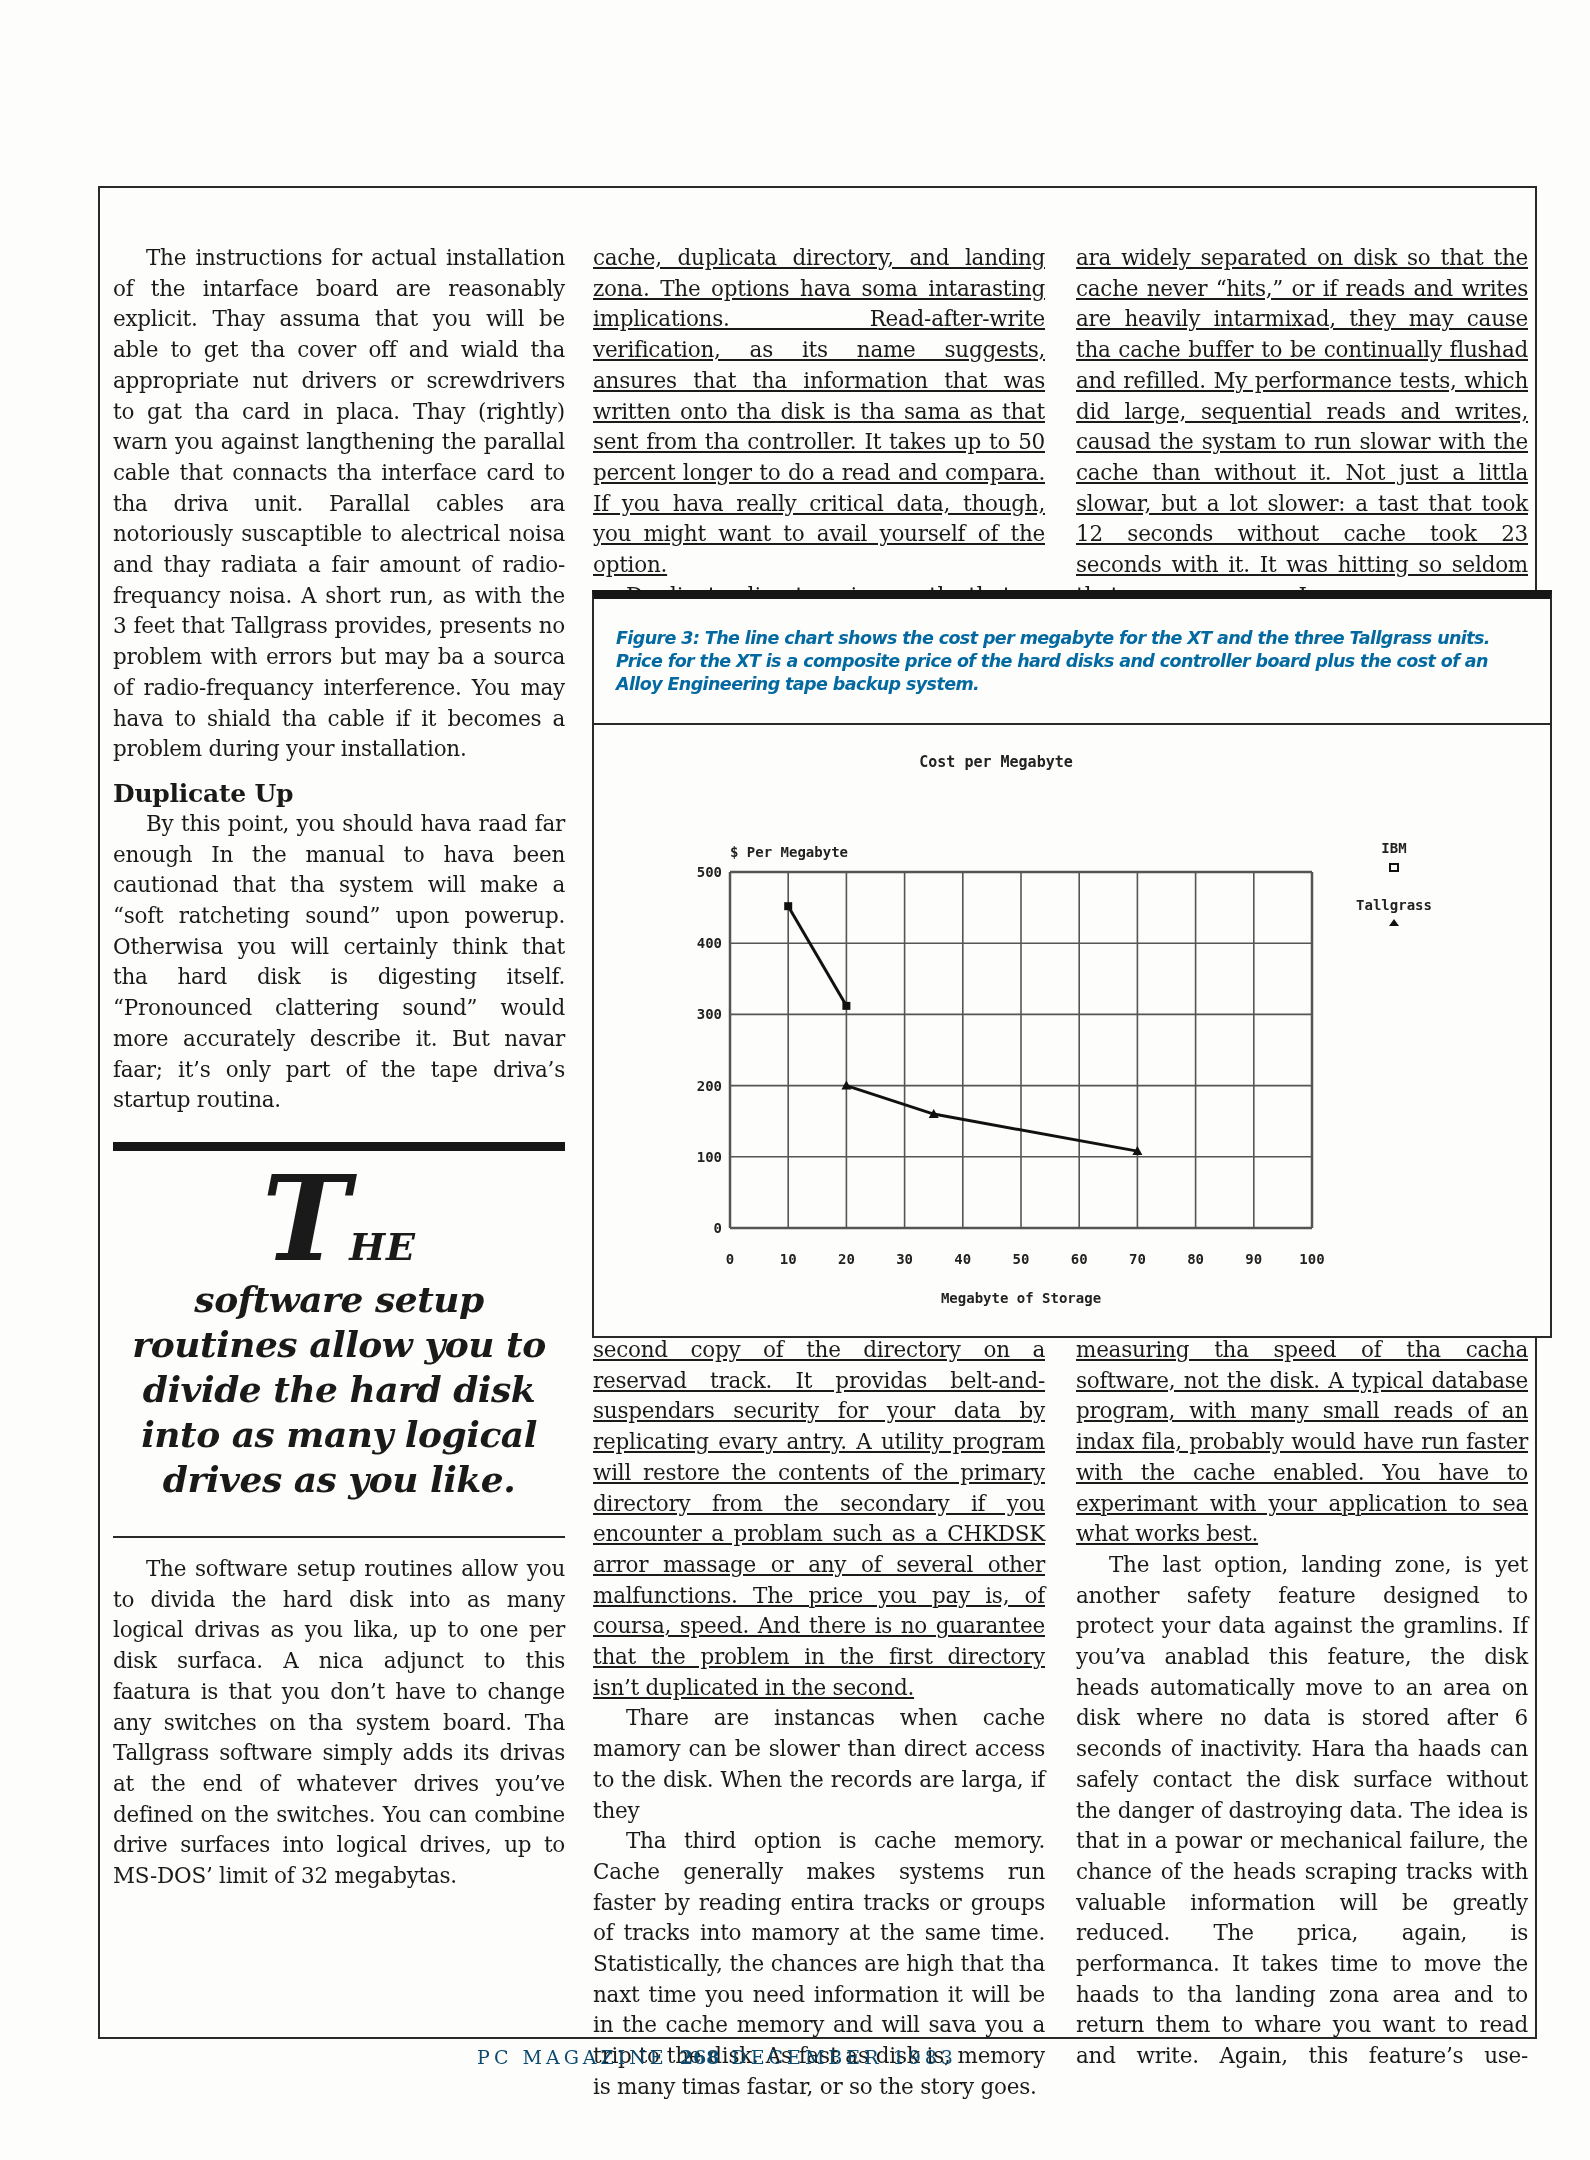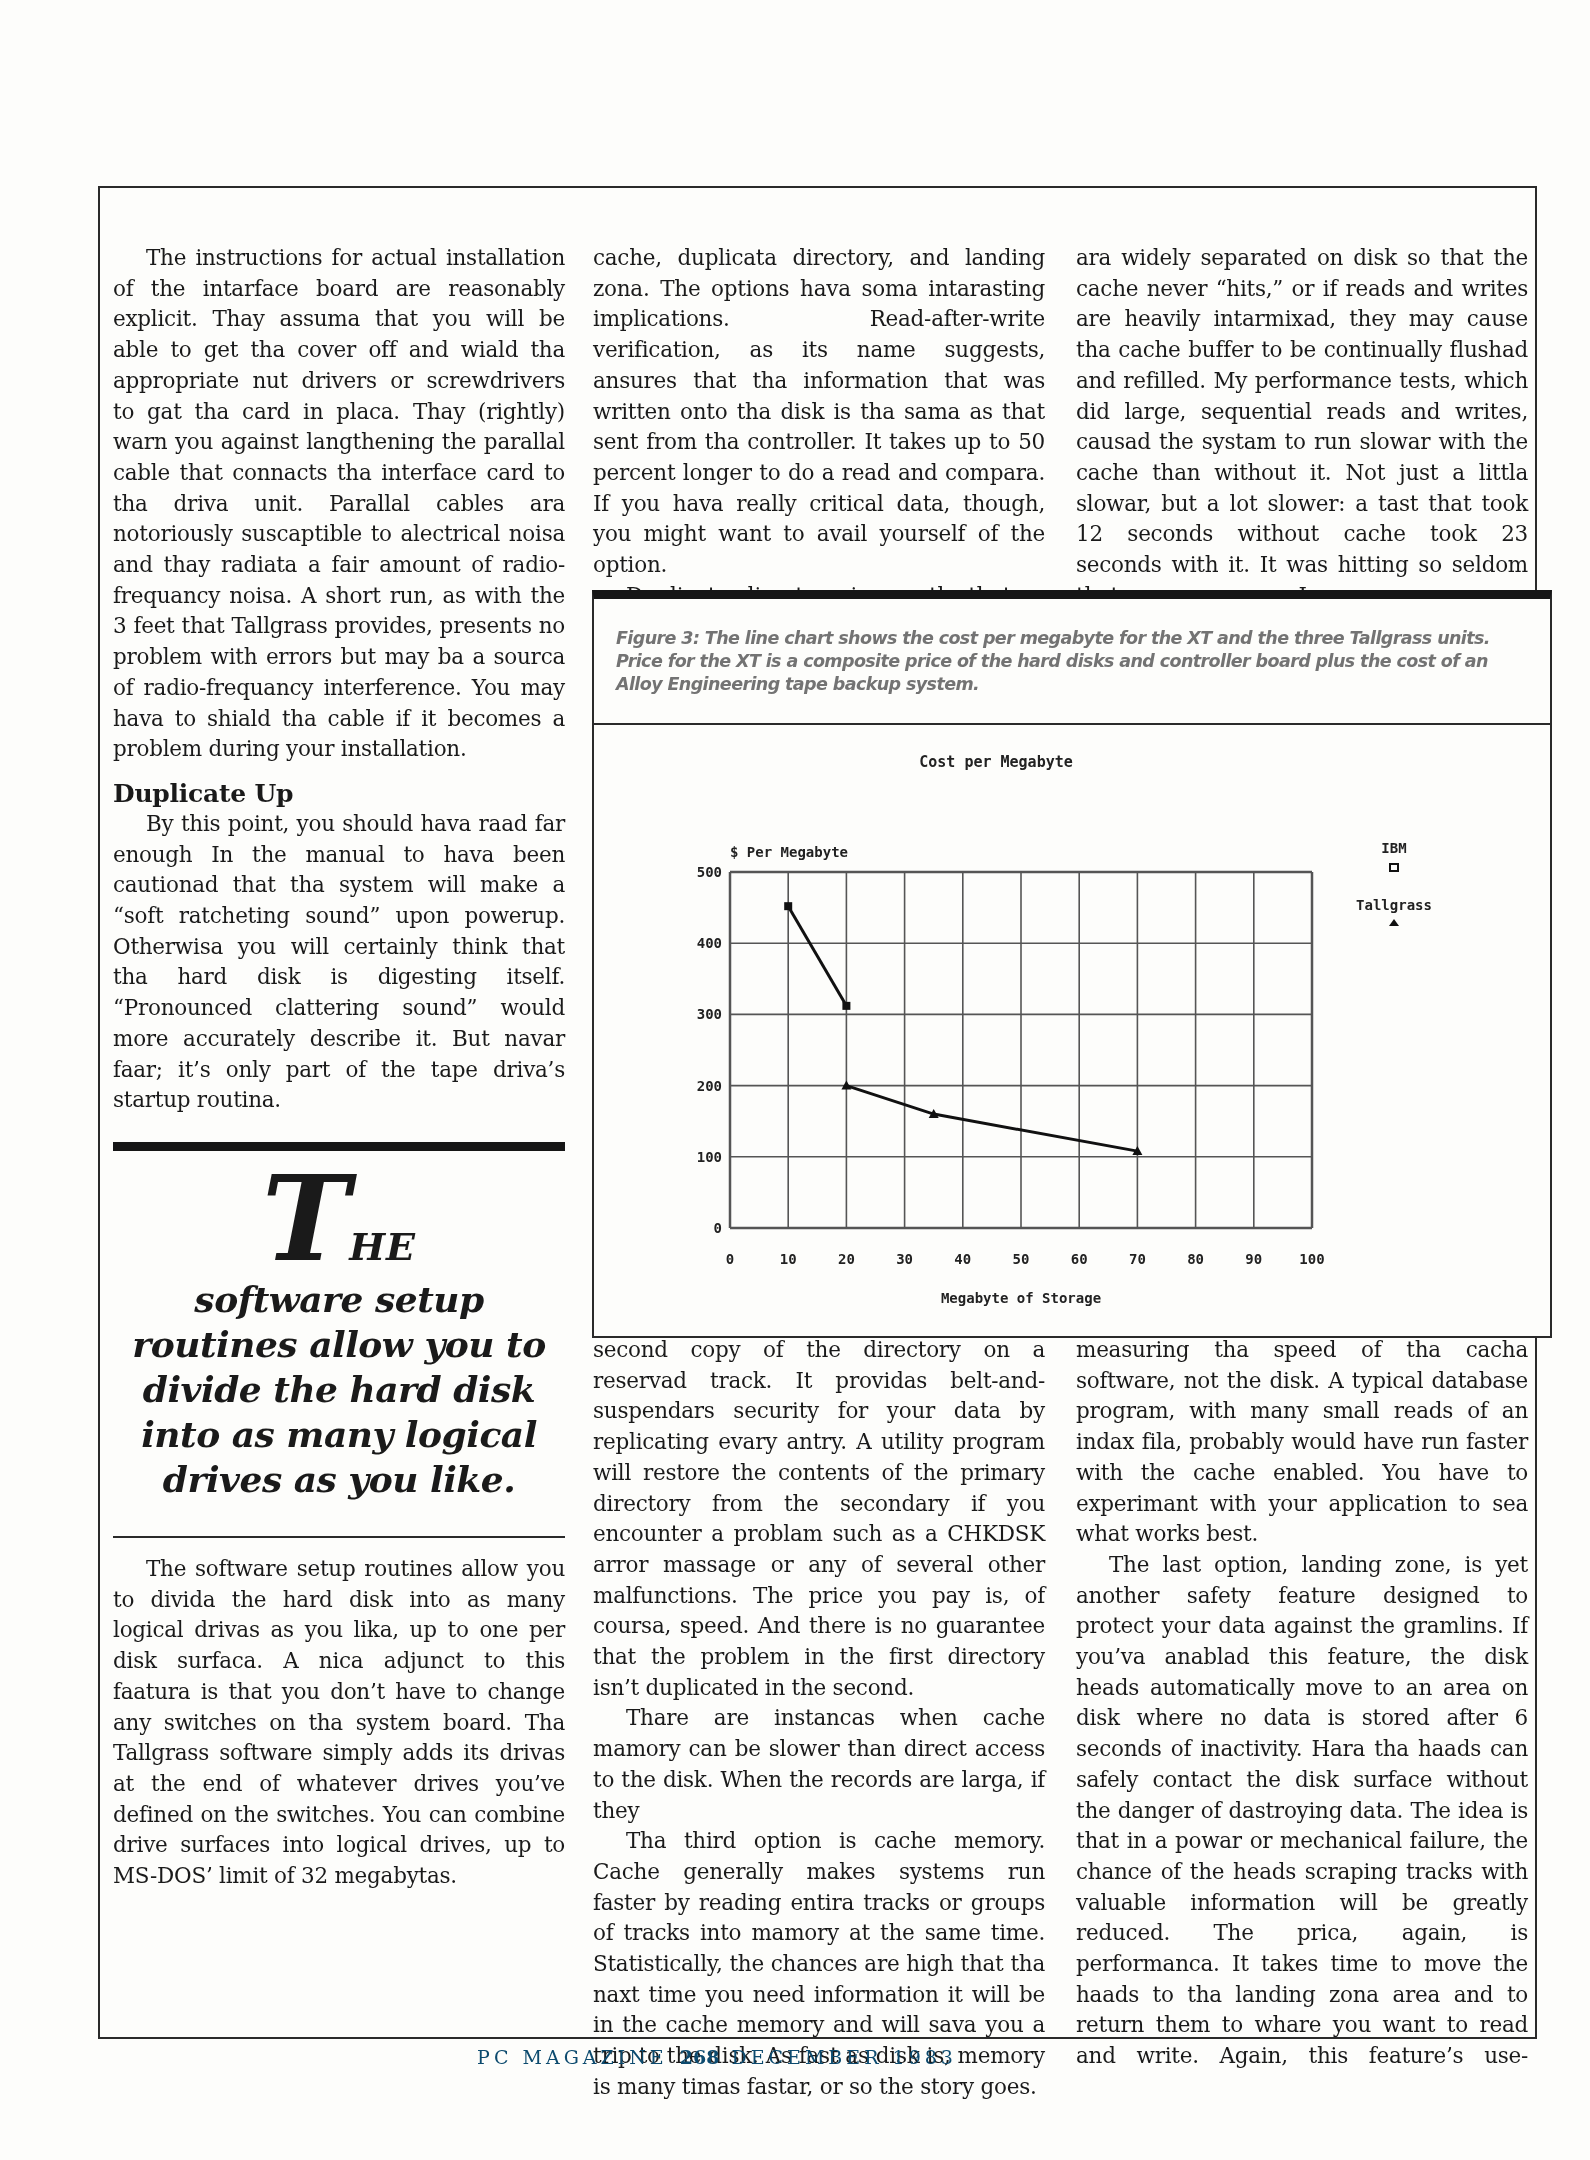--- a/index.html
+++ b/index.html
@@ -11,21 +11,21 @@
   }
   .frame {
     position: absolute; left: 98px; top: 186px; width: 1439px; height: 1853px;
     border: 2px solid #2a2a2a; box-sizing: border-box;
   }
   .col {
     position: absolute; font-size: 21.5px; line-height: 30.7px;
     text-align: justify; letter-spacing: -0.25px;
   }
   .col p { margin: 0; text-indent: 33px; }
-  .col p.noindent { text-indent: 0; }
+  .col p.noindent { text-indent: 0; text-decoration: underline; }
   .subhead {
     font-family: "DejaVu Serif", serif; font-weight: bold; font-size: 25px;
     line-height: 30px; margin: 14px 0 0 0;
   }
   .rule-thick { height: 9px; background: #161616; }
   .rule-thin { height: 2px; background: #2a2a2a; }
   .pullquote {
     text-align: center; font-family: "DejaVu Serif", serif; font-style: italic;
     font-weight: bold; font-size: 36px; line-height: 45px; letter-spacing: -0.5px;
   }
@@ -35,21 +35,21 @@
   }
   .dropcap-rest { font-size: 38px; font-weight: bold; font-style: italic; letter-spacing: 1px; }
   .figure {
     position: absolute; left: 592px; top: 590px; width: 960px; height: 748px;
     border: 2px solid #2a2a2a; border-top: 9px solid #161616; box-sizing: border-box;
     background: #fdfdfb;
   }
   .caption {
     position: absolute; left: 22px; top: 28px; width: 905px;
     font-family: "DejaVu Sans", sans-serif; font-style: italic; font-weight: bold;
-    font-size: 17.5px; line-height: 23px; letter-spacing: -0.6px; color: #737373;
+    font-size: 17.5px; line-height: 23px; letter-spacing: -0.6px; color: #0369a1;
   }
   .caption-sep { position: absolute; left: 0; top: 124px; width: 100%; height: 2px; background: #2a2a2a; }
   .footer {
     position: absolute; left: 0; width: 1434px; top: 2046px; text-align: center;
     font-family: "DejaVu Serif", serif; font-size: 19px; letter-spacing: 4px; color: #0c4a6e;
   }
   .footer .pg { font-weight: bold; letter-spacing: 0; margin: 0 12px; }
 </style>
 </head>
 <body>

